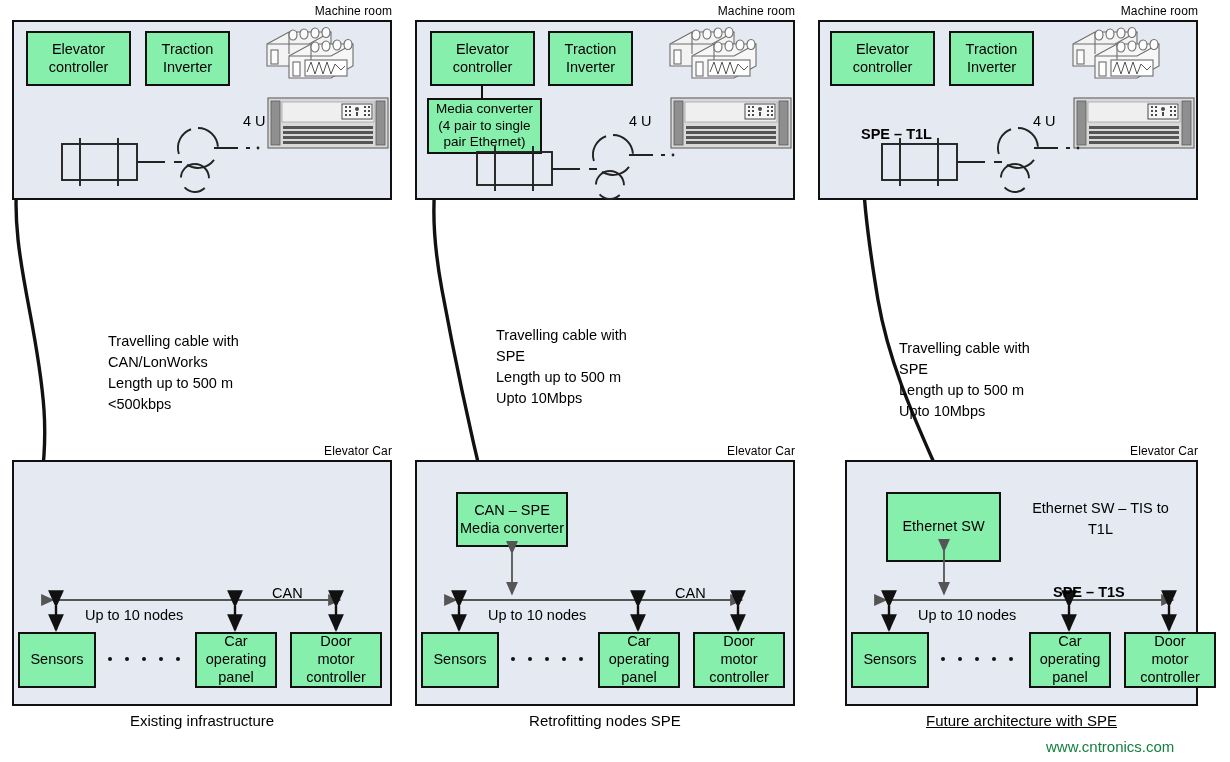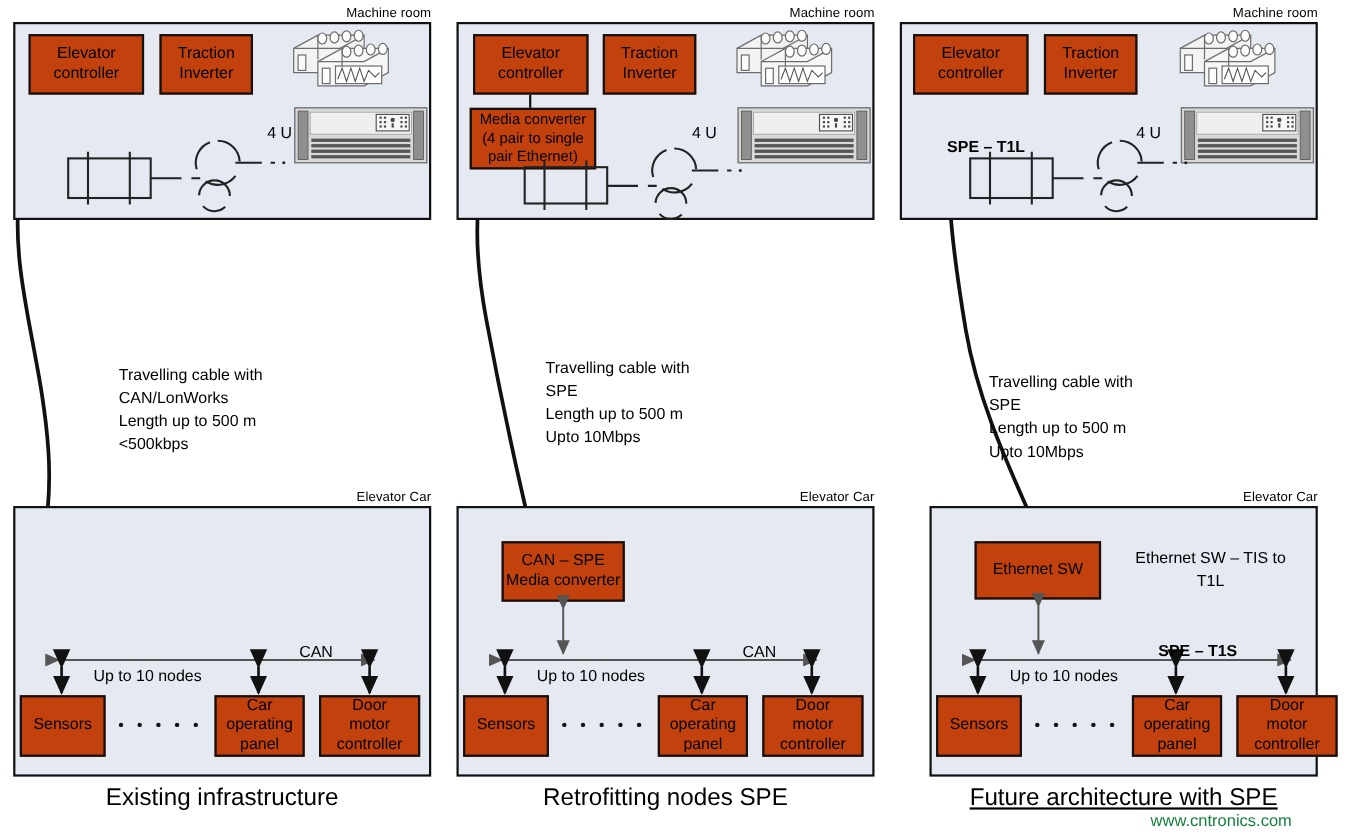--- a/index.html
+++ b/index.html
@@ -39,21 +39,21 @@
     position: absolute;
     font-size: 12px;
     font-weight: normal;
     letter-spacing: 0.1px;
     white-space: nowrap;
     text-align: right;
   }
   
   .box {
     position: absolute;
-    background: #c2410c;
+    background: #86efac;
     border: 2px solid #111111;
     box-sizing: border-box;
     display: flex;
     align-items: center;
     justify-content: center;
     text-align: center;
     font-size: 14.5px;
     line-height: 1.22;
     padding: 1px 2px;
     white-space: pre-line;
@@ -62,21 +62,21 @@
   .ftext {
     position: absolute;
     font-size: 14.5px;
     line-height: 1.45;
     white-space: pre-line;
   }
   .ftext.bold { font-weight: bold; }
   .ftext.center { text-align: center; }
   .caption {
     position: absolute;
-    font-size: 22px;
+    font-size: 15px;
     white-space: nowrap;
     text-align: center;
   }
   .watermark {
     position: absolute;
     font-size: 15px;
     color: #15803d;
     white-space: nowrap;
   }
   .dots {
@@ -426,21 +426,21 @@
   </svg>
 
   <div class="ftext" style="left:899px; top:338px;">Travelling cable with
 SPE
 Length up to 500 m
 Upto 10Mbps</div>
 
   <div class="panel" style="left:845px; top:460px; width:353px; height:246px;"></div>
   <div class="panel-title" style="left:1058px; top:444px; width:140px;">Elevator Car</div>
 
-  <div class="box" style="left:886px; top:492px; width:115px; height:53px;">Ethernet SW</div>
+  <div class="box" style="left:886px; top:492px; width:115px; height:70px;">Ethernet SW</div>
   <div class="ftext center" style="left:1013px; top:498px; width:175px;">Ethernet SW – TIS to
 T1L</div>
 
   <svg class="layer" viewBox="0 0 1230 762">
     <line x1="944" y1="551" x2="944" y2="594" stroke="#555" stroke-width="1.8" marker-start="url(#ahg)" marker-end="url(#ahg)"></line>
     <line x1="886" y1="600" x2="1173" y2="600" stroke="#555" stroke-width="1.8" marker-start="url(#ahg)" marker-end="url(#ahg)"></line>
     <line x1="889" y1="606" x2="889" y2="630" stroke="#111" stroke-width="2.4" marker-start="url(#ahs)" marker-end="url(#ahs)"></line>
     <line x1="1069" y1="606" x2="1069" y2="630" stroke="#111" stroke-width="2.4" marker-start="url(#ahs)" marker-end="url(#ahs)"></line>
     <line x1="1169" y1="606" x2="1169" y2="630" stroke="#111" stroke-width="2.4" marker-start="url(#ahs)" marker-end="url(#ahs)"></line>
   </svg>

